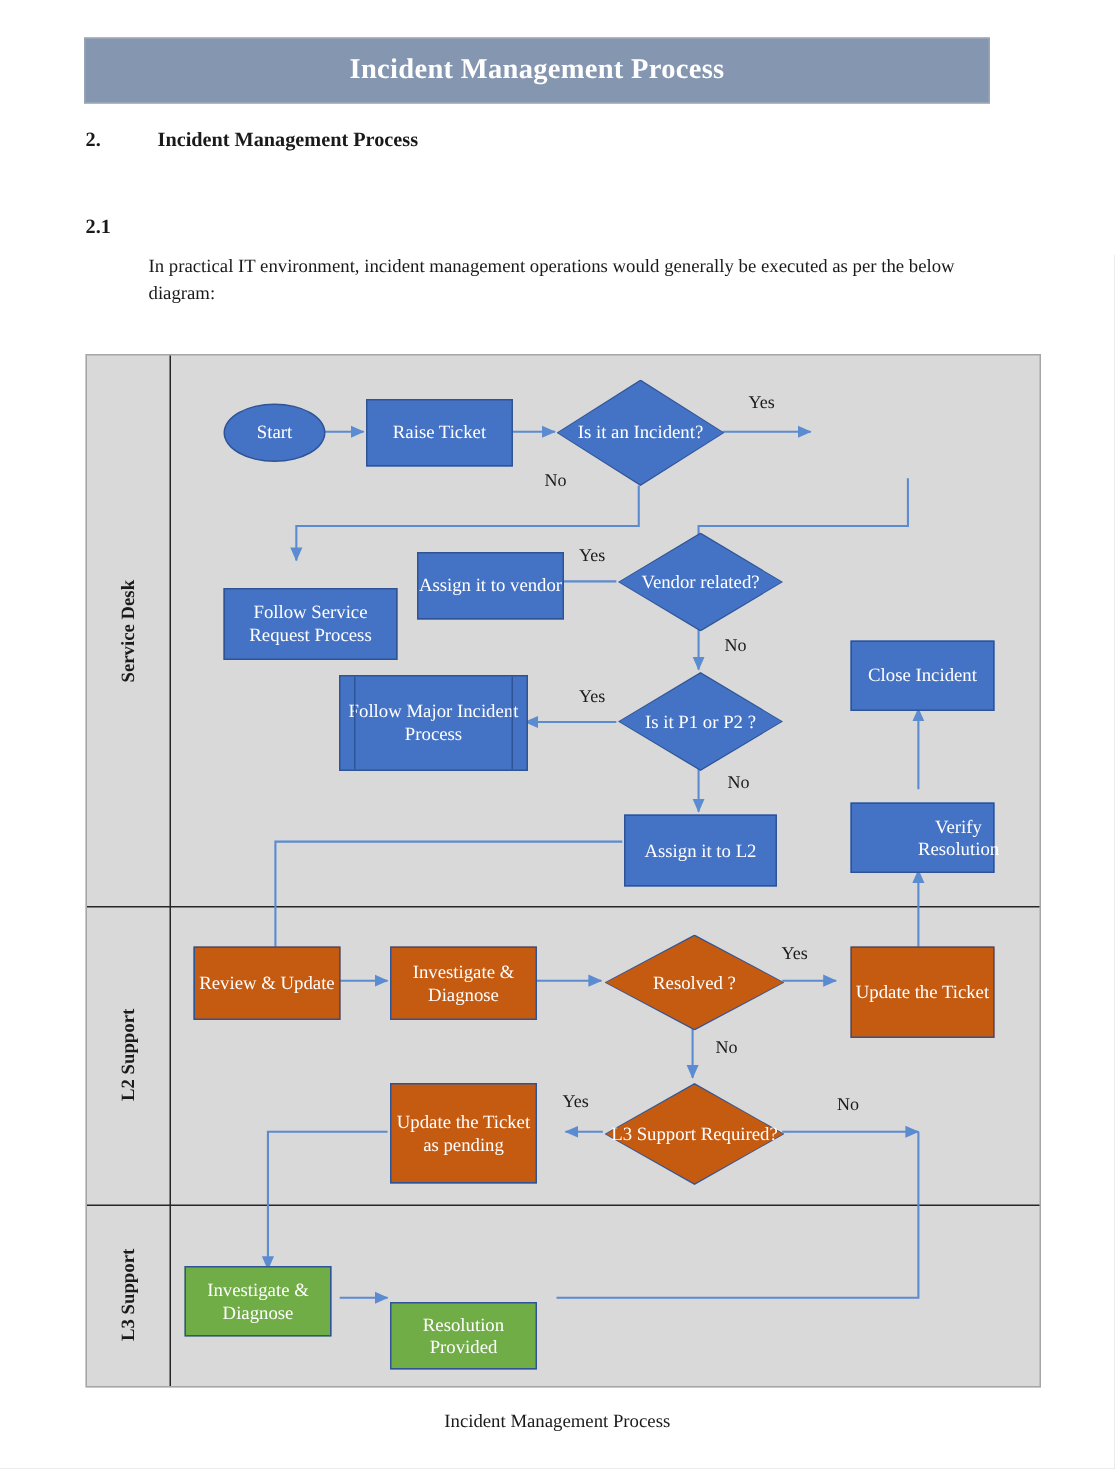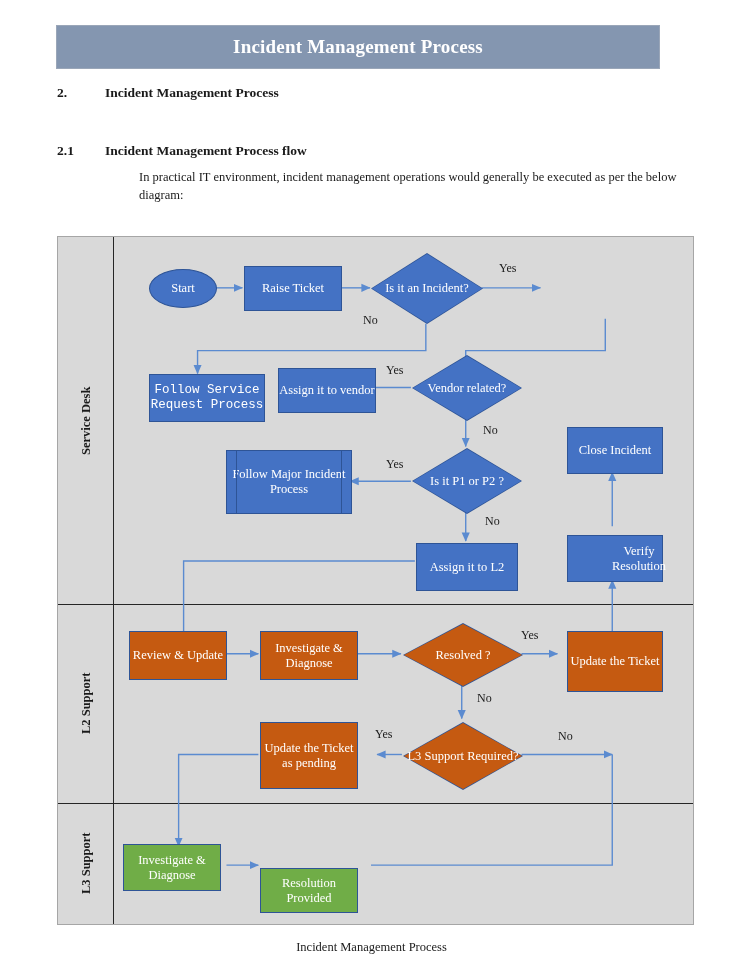--- a/index.html
+++ b/index.html
@@ -22,21 +22,21 @@
   .banner-title{
     font-family:"Liberation Serif", serif;
     font-size:19px;font-weight:bold;color:#ffffff;letter-spacing:.2px;
   }
 
   
   .h-num{position:absolute;font-size:13.5px;font-weight:bold;color:#1a1a1a;}
   .h-txt{position:absolute;font-size:13.5px;font-weight:bold;color:#1a1a1a;}
   .body-par{
     position:absolute;left:99px;top:168px;width:570px;
-    font-size:12.5px;line-height:1.45;color:#1a1a1a;margin-left:40px;
+    font-size:12.5px;line-height:1.45;color:#1a1a1a;
   }
 
   
   .diagram{
     position:absolute;left:57px;top:236px;width:637px;height:689px;
     background:#d9d9d9;
     border:1px solid #a6a6a6;
     box-sizing:border-box;
   }
   .lane-col{
@@ -113,21 +113,20 @@
 <div class="page">
 
   <div class="banner">
     <span class="banner-title">Incident Management Process</span>
   </div>
 
   <span class="h-num" style="left:57px;top:85px;">2.</span>
   <span class="h-txt" style="left:105px;top:85px;">Incident Management Process</span>
 
   <span class="h-num" style="left:57px;top:143px;">2.1</span>
-  <span class="h-txt" style="left:105px;top:143px;">Incident Management Process flow</span>
 
   <div class="body-par">In practical IT environment, incident management operations would generally be executed as per the below diagram:</div>
 
   <div class="diagram">
 
     <div class="lane-col"></div>
     <div class="lane-div" style="top:367px;"></div>
     <div class="lane-div" style="top:566px;"></div>
 
     <div class="lane-label" style="top:0;height:367px;">Service Desk</div>
@@ -207,21 +206,21 @@
       <span>Raise Ticket</span>
     </div>
 
     <div class="dia" style="left:313px;top:16px;width:112px;height:71px;">
       <div class="bg b"></div>
       <div class="fg blue-f"></div>
       <span class="lbl">Is it an Incident?</span>
     </div>
 
 
-    <div class="node blue" style="left:91px;top:137px;width:116px;height:48px;font-family:Liberation Mono, monospace;">
+    <div class="node blue" style="left:91px;top:155px;width:116px;height:48px;">
       <span>Follow Service Request Process</span>
     </div>
 
     <div class="node blue" style="left:220px;top:131px;width:98px;height:45px;">
       <span>Assign it to vendor</span>
     </div>
 
     <div class="dia" style="left:354px;top:118px;width:110px;height:66px;">
       <div class="bg b"></div>
       <div class="fg blue-f"></div>

